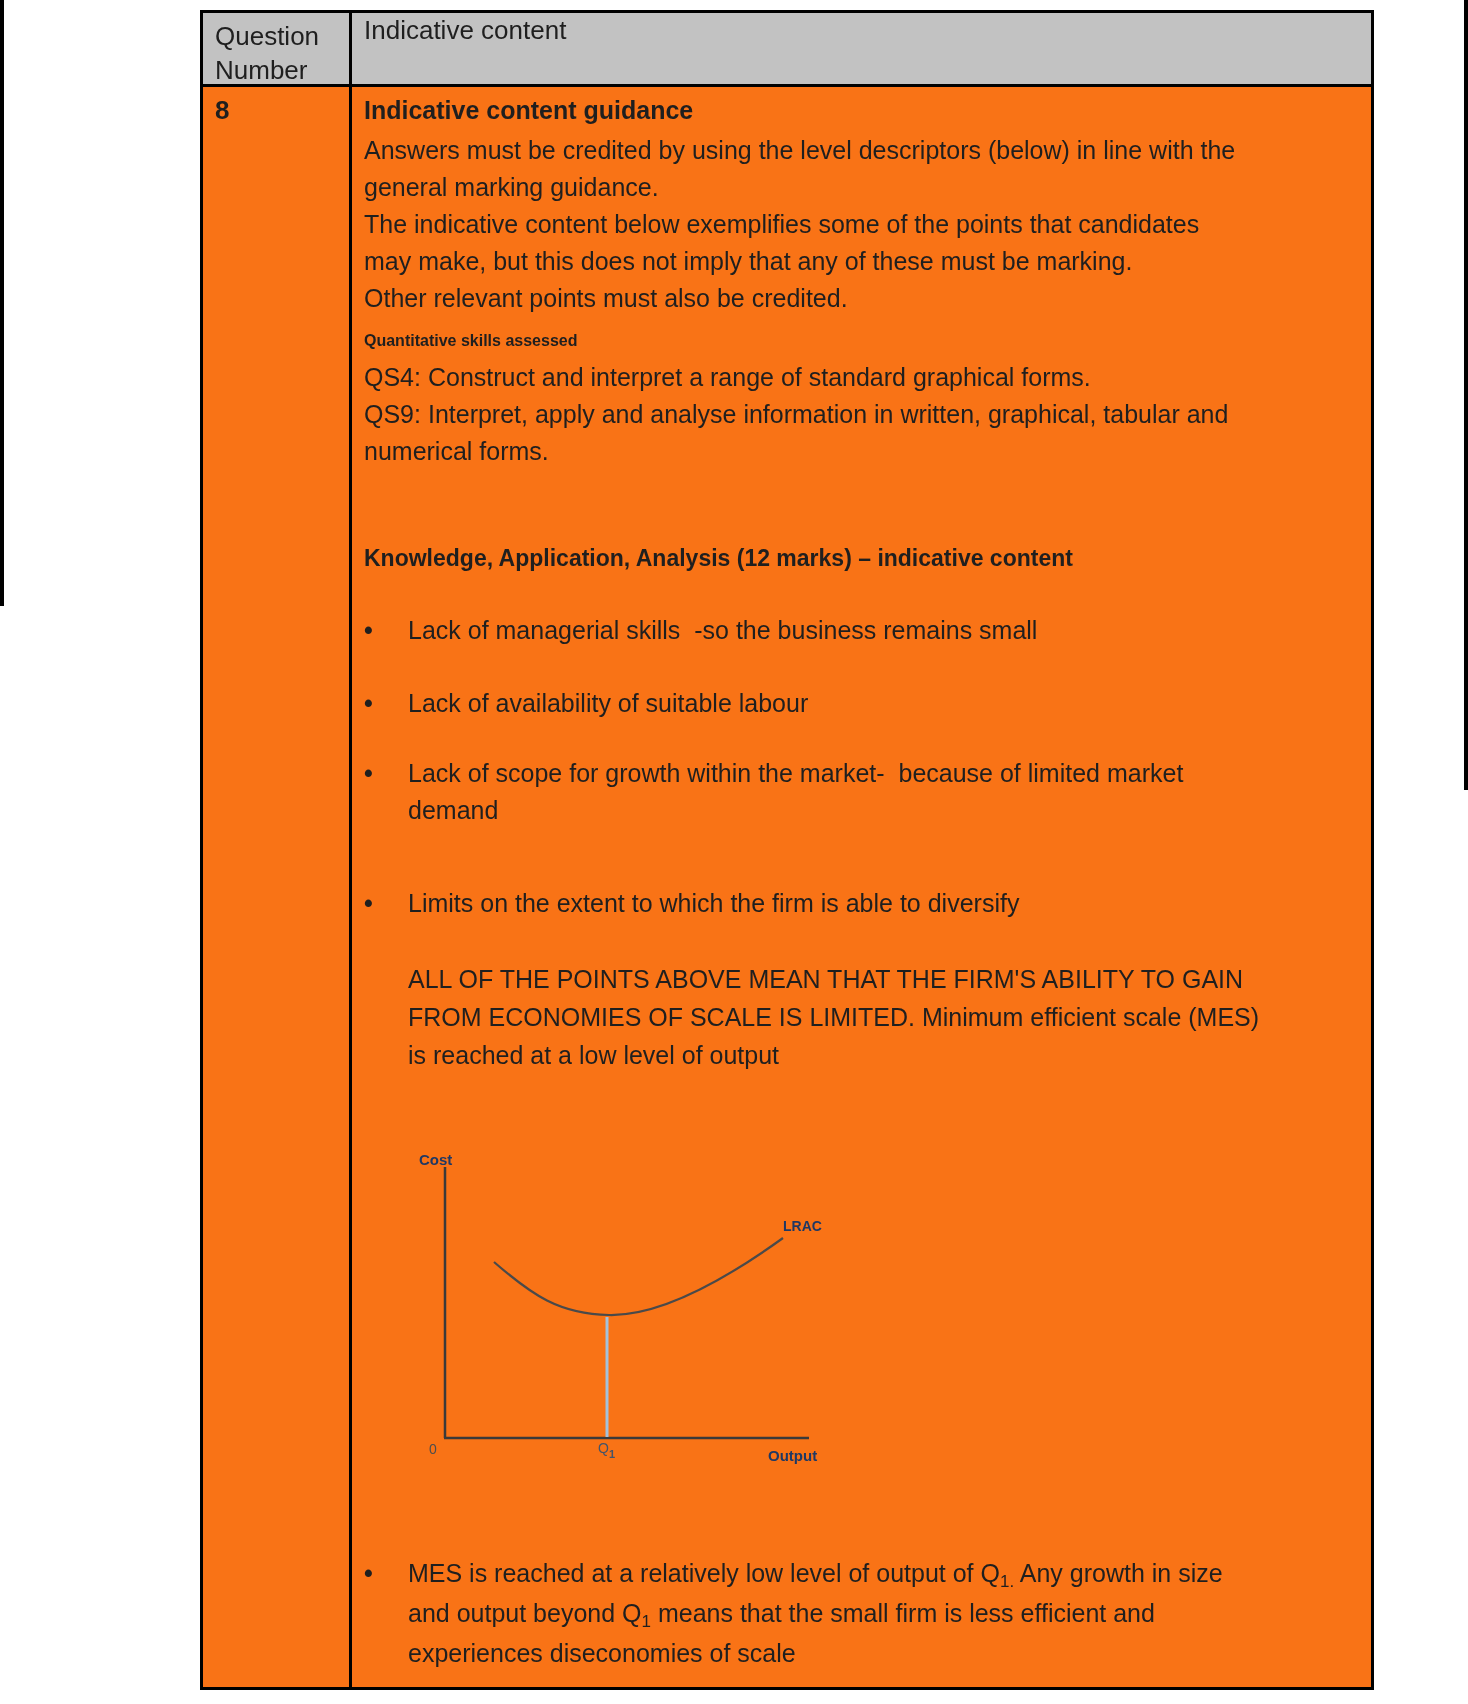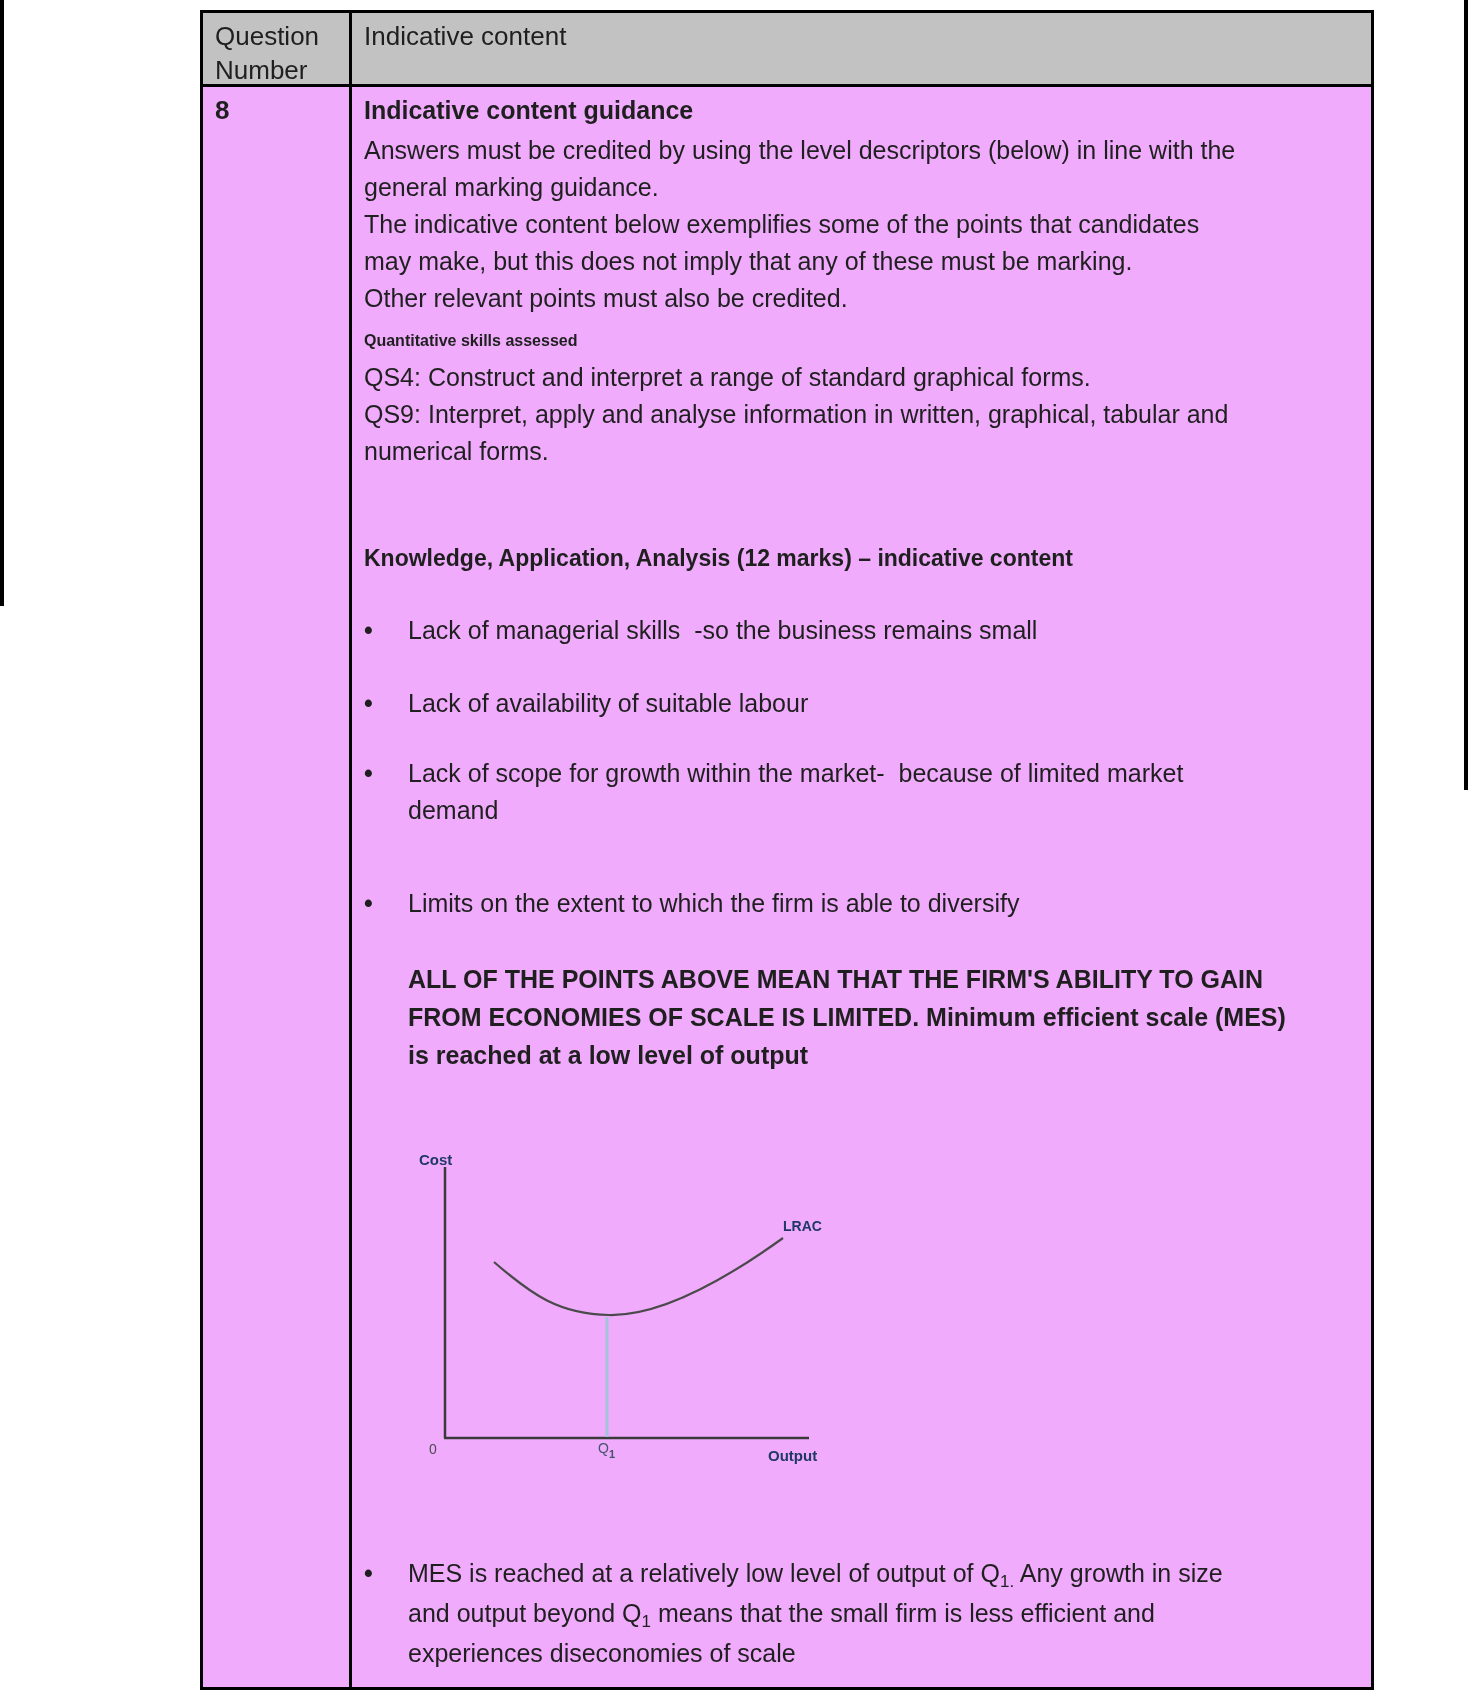--- a/index.html
+++ b/index.html
@@ -7,21 +7,21 @@
     width:1468px;height:1704px;position:relative;background:#ffffff;
     font-family:"Liberation Sans","DejaVu Sans",sans-serif;color:#1f1f1f;
     overflow:hidden;
   }
   .page-border{position:absolute;background:#000;}
   #border-left{left:0;top:0;width:4px;height:606px;}
   #border-right{right:0;top:0;width:4px;height:790px;}
 
   .doc-table{
     position:absolute;left:200px;top:10px;width:1174px;height:1680px;
-    border:3px solid #000;box-sizing:border-box;background:#f0abfc;
+    border:3px solid #000;box-sizing:border-box;background:#f97316;
     display:flex;flex-direction:column;
   }
   .thead{
     display:flex;flex:none;background:#c2c2c2;border-bottom:3px solid #000;
     height:74px;box-sizing:border-box;
   }
   .tbody{display:flex;flex:1;min-height:0;}
   .col-qnum{
     width:149px;flex:none;border-right:3px solid #000;box-sizing:border-box;
     padding:6px 10px 0 12px;
@@ -45,21 +45,21 @@
   .bullet-row{display:flex;align-items:flex-start;}
   .bullet-row .marker{flex:none;width:44px;font-size:25px;line-height:37px;font-weight:700;}
   .bullet-row .btext{flex:1;font-size:25px;line-height:37px;white-space:pre-wrap;min-width:0;}
   .b1{margin-top:35px;}
   .b2{margin-top:36px;}
   .b3{margin-top:33px;}
   .b4{margin-top:56px;}
 
   .caps-para{
     margin-top:38px;margin-left:44px;font-size:25px;line-height:38px;
-    font-weight:700;white-space:pre-wrap;
+    font-weight:400;white-space:pre-wrap;
   }
 
   .figure-wrap{margin-top:71px;margin-left:53px;width:440px;height:322px;position:relative;}
   .figure-wrap svg{display:block;}
 
   .b-mes{margin-top:88px;}
   .sub{font-size:68%;position:relative;top:0.28em;}
 </style>
 </head>
 <body>
@@ -67,21 +67,21 @@
 <div class="page-border" id="border-left"></div>
 <div class="page-border" id="border-right"></div>
 
 <div class="doc-table">
 
   <div class="thead">
     <div class="col-qnum">
       <div class="hdr-text">Question Number</div>
     </div>
     <div class="col-content">
-      <div class="hdr-text" style="padding-top:6px;">Indicative content</div>
+      <div class="hdr-text" style="">Indicative content</div>
     </div>
   </div>
 
   <div class="tbody">
     <div class="col-qnum">
       <div class="qnum">8</div>
     </div>
 
     <div class="col-content">
 

